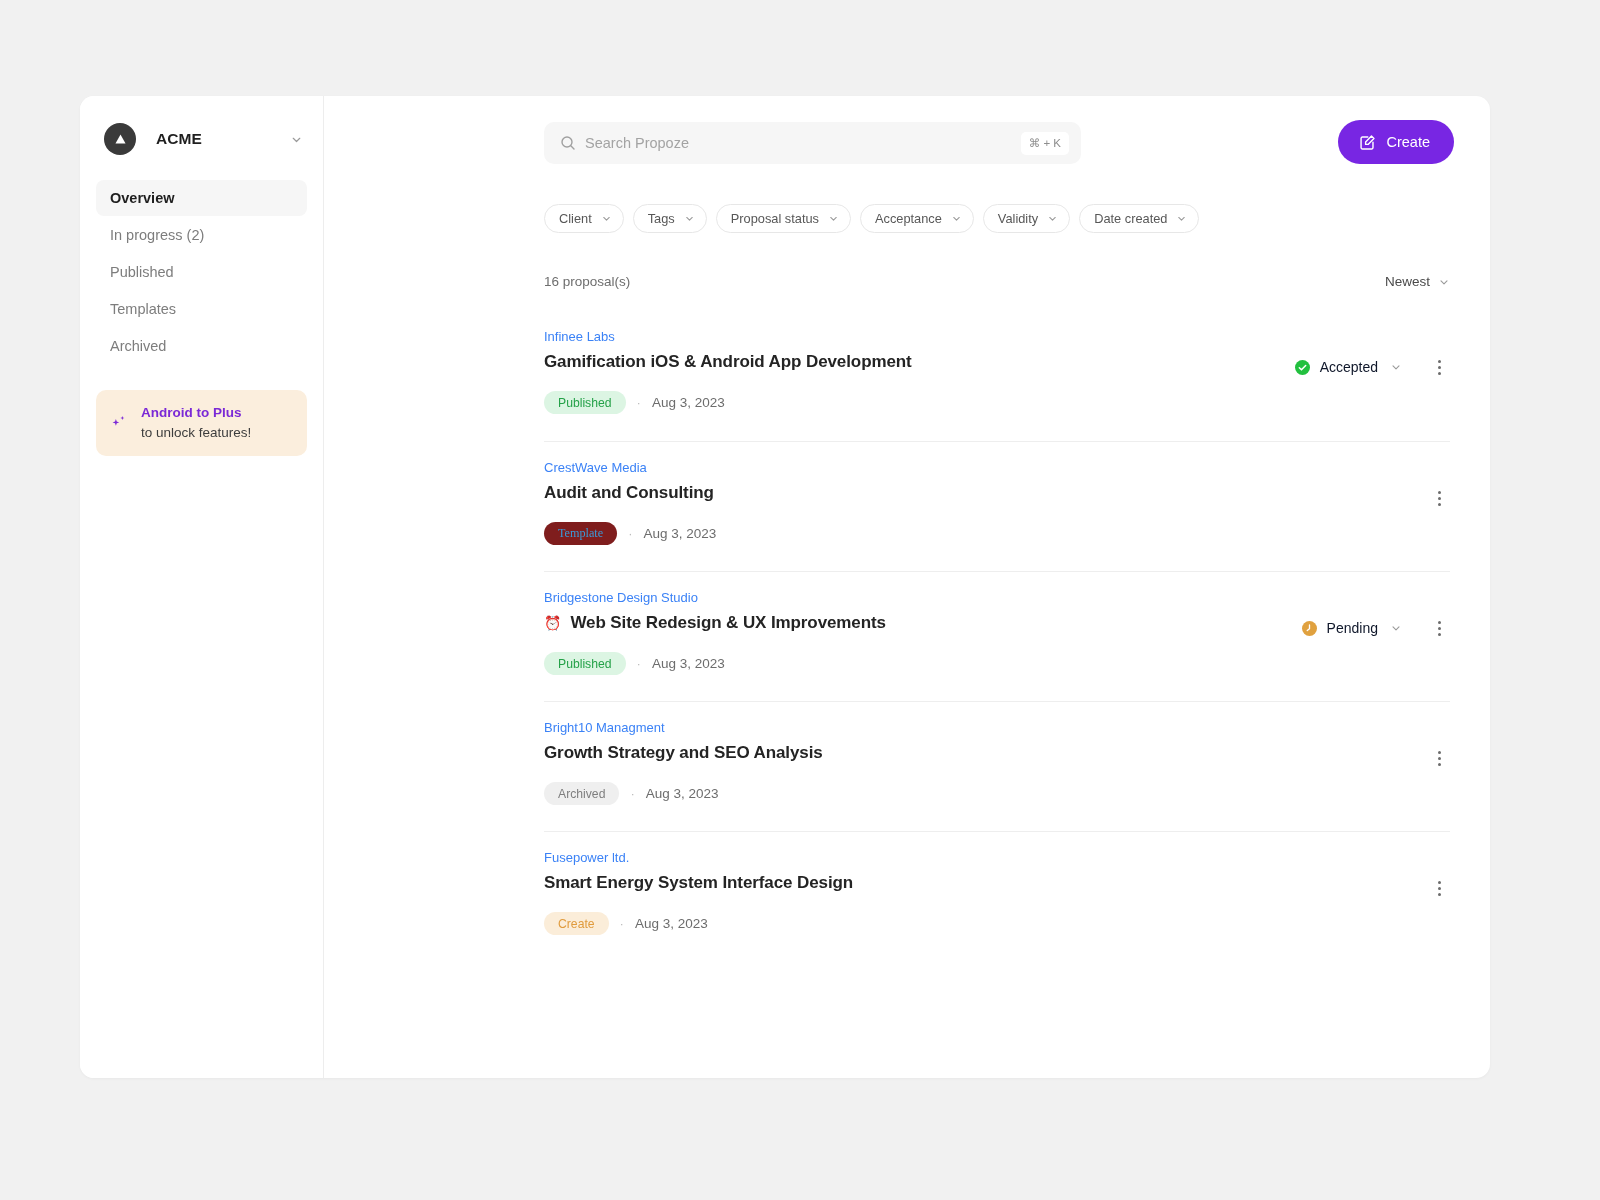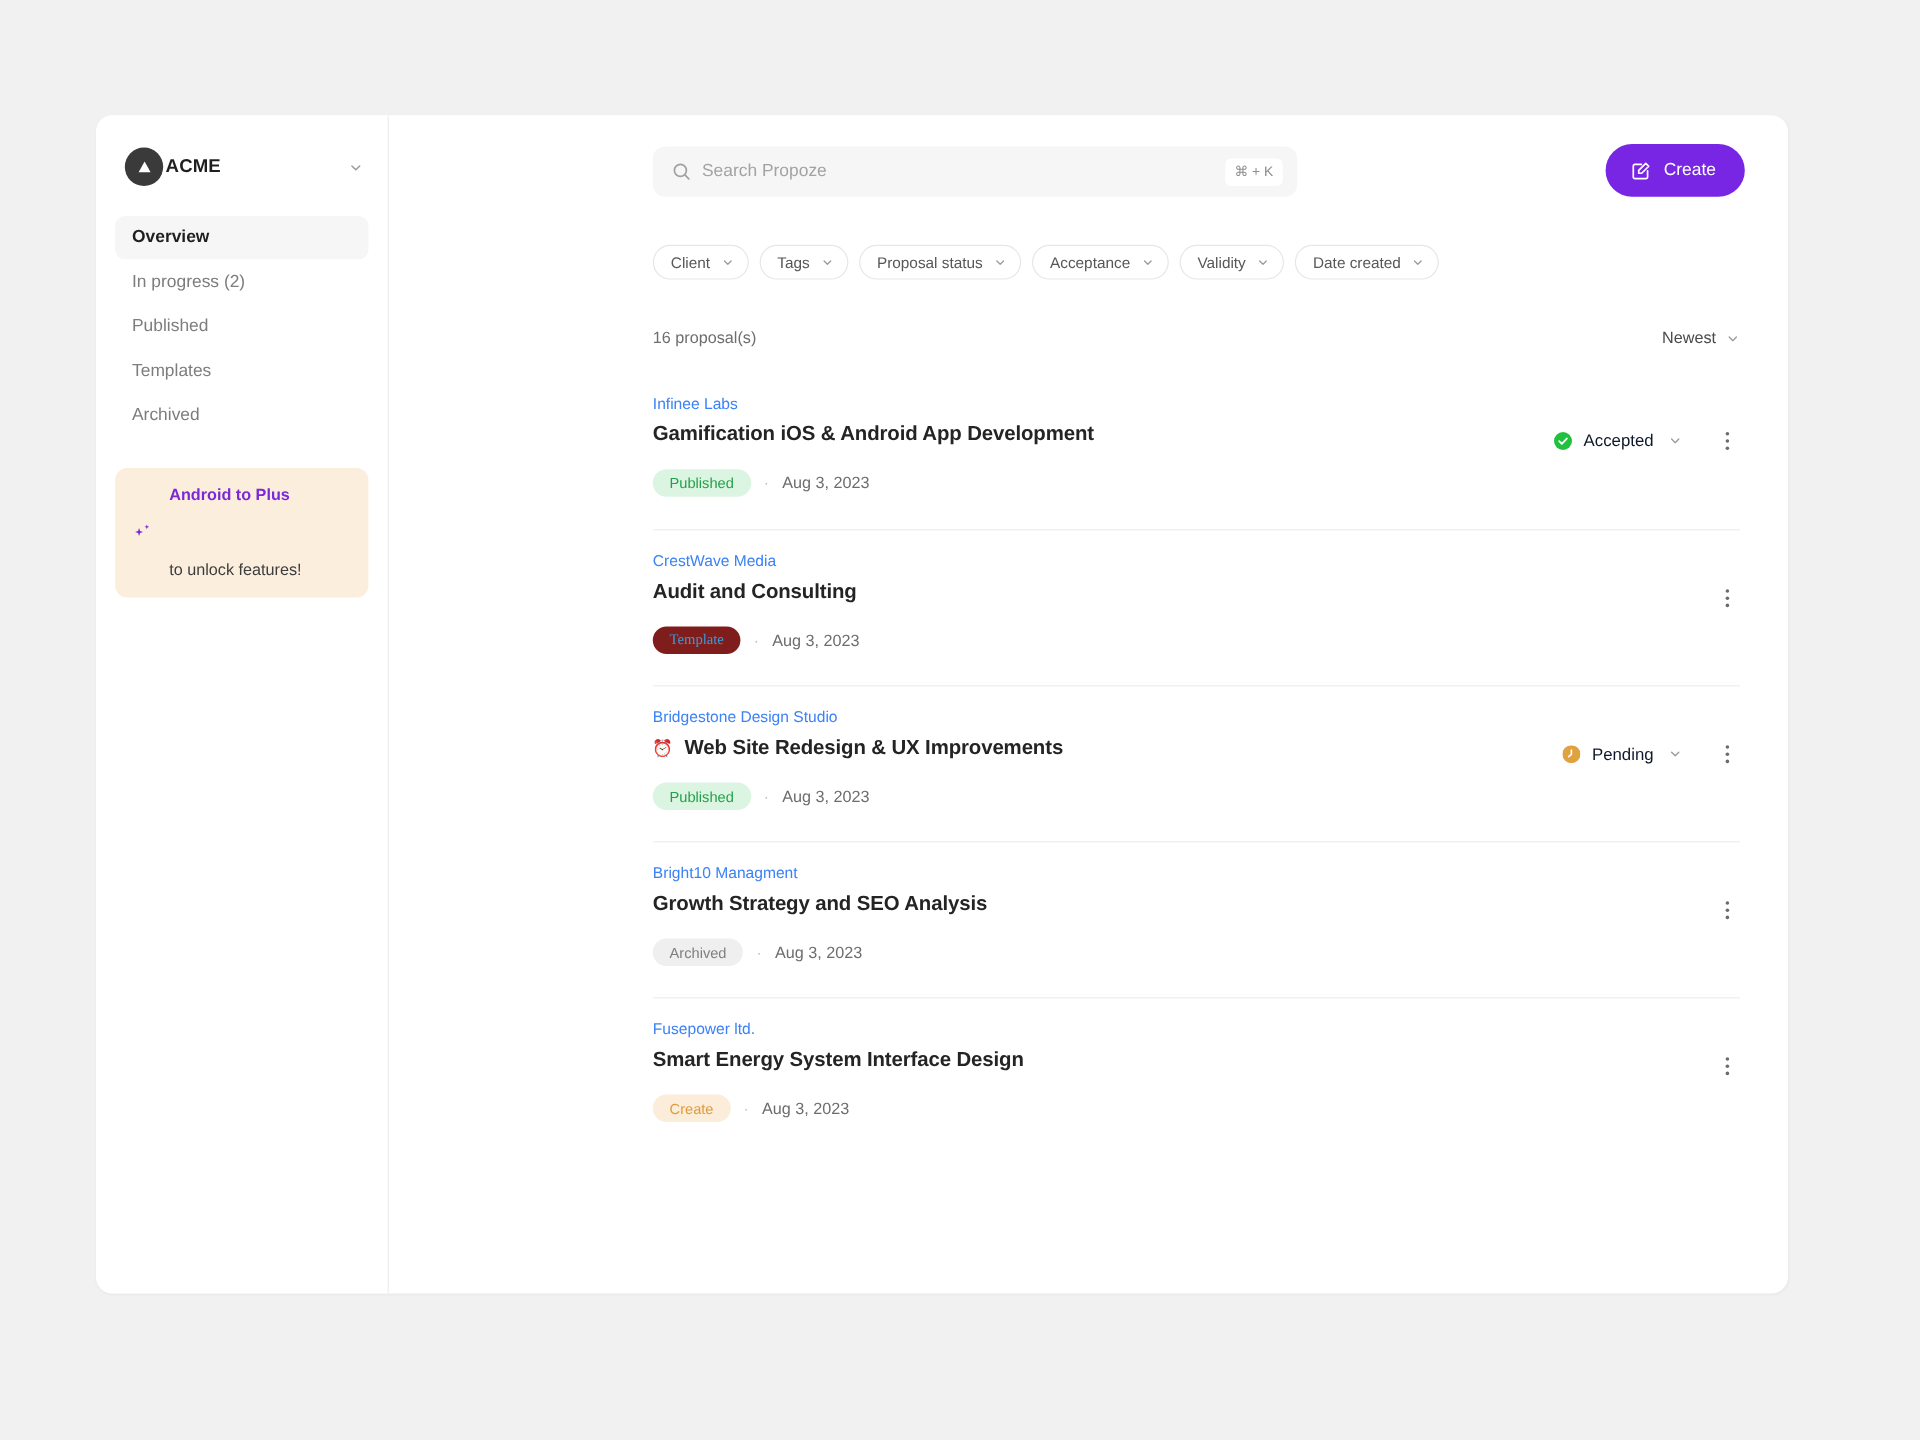--- a/index.html
+++ b/index.html
@@ -30,21 +30,21 @@
     width: 244px;
     flex: 0 0 244px;
     background: #ffffff;
     border-right: 1px solid #ededed;
     padding: 22px 16px 0 16px;
   }
 
   .workspace {
     display: flex;
     align-items: center;
-    gap: 2px;
+    gap: 20px;
     padding: 2px 4px 0 8px;
     height: 40px;
     cursor: pointer;
   }
   .ws-avatar {
     width: 32px; height: 32px;
     flex: 0 0 32px;
     border-radius: 50%;
     background: #3a3a3a;
     display: flex; align-items: center; justify-content: center;
@@ -91,21 +91,20 @@
   .upgrade-title {
     font-size: 13.5px;
     font-weight: 700;
     color: #7b29d6;
     line-height: 1.45;
   }
   .upgrade-sub {
     font-size: 13.5px;
     color: #3d3d3d;
     line-height: 1.45;
-    margin-top: 42px;
   }
 
   
   .main {
     flex: 1;
     position: relative;
     padding: 22px 36px 0 220px;
     overflow: hidden;
   }
 

